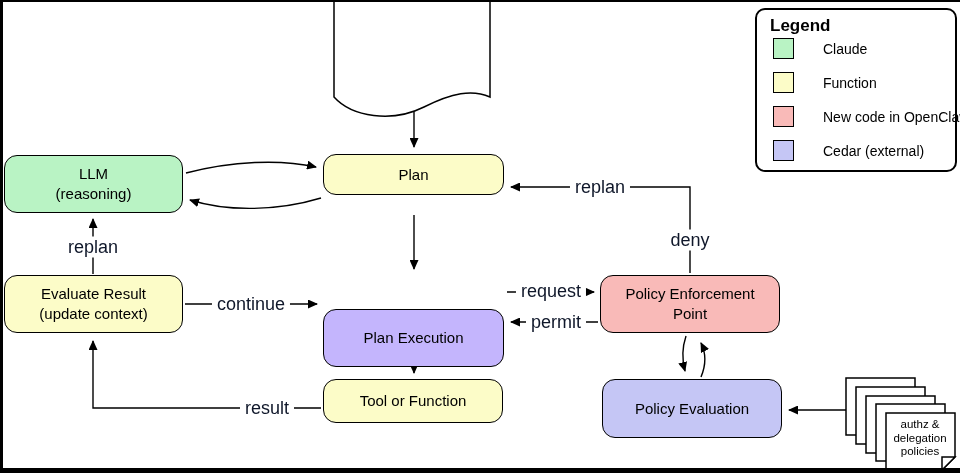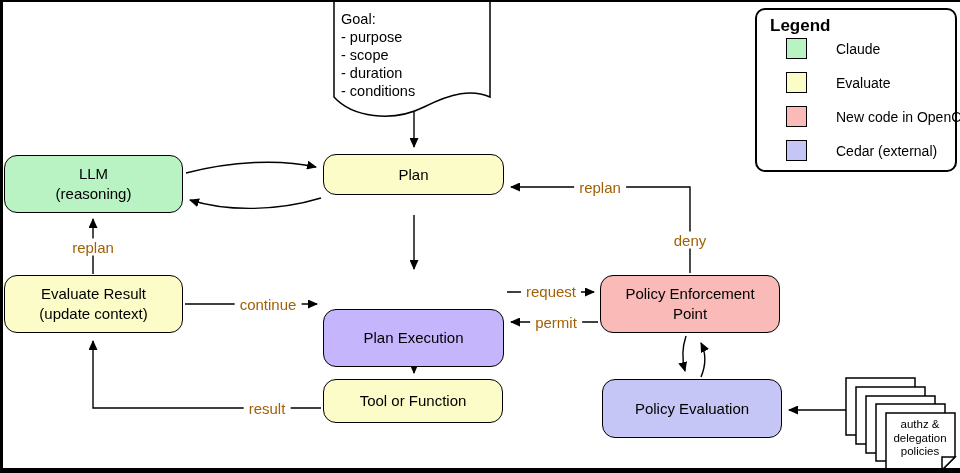--- a/index.html
+++ b/index.html
@@ -10,26 +10,26 @@
   .frame.left{left:0;top:0;width:3px;height:473px;}
   .frame.bottom{left:0;top:468px;width:960px;height:5px;}
   .node{position:absolute;border:1.5px solid #000;border-radius:13px;display:flex;align-items:center;justify-content:center;text-align:center;font-size:15px;line-height:20px;color:#000;white-space:pre-line;box-sizing:border-box;}
   #node-llm{left:4px;top:155px;width:179px;height:58px;}
   #node-plan{left:323px;top:154px;width:181px;height:41px;}
   #node-evaluate{left:4px;top:275px;width:179px;height:58px;}
   #node-planexec{left:323px;top:275px;width:181px;height:58px;}
   #node-pep{left:600px;top:275px;width:180px;height:58px;}
   #node-tool{left:323px;top:379px;width:180px;height:44px;}
   #node-policyeval{left:602px;top:379px;width:180px;height:59px;}
-  .elabel{position:absolute;transform:translate(-50%,-50%);background:#ffffff;padding:0 5px;font-size:15px;color:#a16207;white-space:nowrap;}
+  .elabel{position:absolute;transform:translate(-50%,-50%);background:#ffffff;padding:0 5px;font-size:18px;color:#0f172a;white-space:nowrap;}
   .doc-text{position:absolute;left:341px;top:10px;width:145px;font-size:14.5px;line-height:18px;color:#000;white-space:pre-line;text-align:left;}
   .paper-text{position:absolute;left:887px;top:418px;width:66px;font-size:11.5px;line-height:13.5px;color:#000;white-space:pre-line;text-align:center;}
   .legend{position:absolute;left:755px;top:8px;width:202px;height:164px;border:2px solid #000;border-radius:10px;background:#fff;box-sizing:border-box;}
   .legend-title{position:absolute;left:13px;top:6px;font-size:17px;font-weight:bold;color:#000;}
-  .legend-row{position:absolute;left:29px;height:21px;display:flex;align-items:center;}
+  .legend-row{position:absolute;left:16px;height:21px;display:flex;align-items:center;}
   .legend-row .swatch{width:21px;height:21px;border:1px solid #000;box-sizing:border-box;flex:none;}
   .legend-row .llabel{margin-left:29px;font-size:14px;color:#000;white-space:nowrap;}
   .r0{top:28px;} .r1{top:62px;} .r2{top:96px;} .r3{top:130px;}
   svg .edge{fill:none;stroke:#000;stroke-width:1.4;}
   svg .shape{fill:#ffffff;stroke:#000;stroke-width:1.5;}
 </style>
 </head>
 <body>
 
 <div class="canvas">
@@ -65,58 +65,53 @@
     <path class="edge" marker-end="url(#arw)" d="M690,273 L690,187 L511,187"></path>
     <path class="edge" marker-end="url(#arw)" d="M686,336 C682,348 682,360 685,371"></path>
     <path class="edge" marker-end="url(#arw)" d="M701,377 C706,365 706,353 701,343"></path>
     <path class="edge" marker-end="url(#arw)" d="M846,410 L789,410"></path>
   </svg>
 
   <div class="frame top"></div>
   <div class="frame left"></div>
   <div class="frame bottom"></div>
 
-  <div class="doc-text">Goal:
-- purpose
-- scope
-- duration
-- conditions</div>
 
   <div class="node" id="node-llm" style="background: rgb(185, 243, 196);">LLM
 (reasoning)</div>
   <div class="node" id="node-plan" style="background: rgb(252, 252, 200);">Plan</div>
   <div class="node" id="node-evaluate" style="background: rgb(252, 252, 200);">Evaluate Result
 (update context)</div>
   <div class="node" id="node-planexec" style="background: #c4b5fd; margin-top: 34px;">Plan Execution</div>
   <div class="node" id="node-pep" style="background: rgb(249, 186, 184);">Policy Enforcement
 Point</div>
   <div class="node" id="node-tool" style="background: rgb(252, 252, 200);">Tool or Function</div>
   <div class="node" id="node-policyeval" style="background: rgb(197, 198, 245);">Policy Evaluation</div>
 
   <div class="elabel" style="left:93px;top:247px;">replan</div>
-  <div class="elabel" style="left:268px;top:304px;">continue</div>
+  <div class="elabel" style="left:251px;top:304px;">continue</div>
   <div class="elabel" style="left:551px;top:291px;">request</div>
   <div class="elabel" style="left:556px;top:322px;">permit</div>
   <div class="elabel" style="left:219px;top:408px;margin-left:48px;">result</div>
   <div class="elabel" style="left:690px;top:240px;">deny</div>
   <div class="elabel" style="left:600px;top:187px;">replan</div>
 
   <div class="paper-text">authz &amp;
 delegation
 policies</div>
 
   <div class="legend">
     <div class="legend-title">Legend</div>
     <div class="legend-row r0">
       <span class="swatch" style="background: rgb(185, 243, 196);"></span>
       <span class="llabel">Claude</span>
     </div>
     <div class="legend-row r1">
       <span class="swatch" style="background: rgb(252, 252, 200);"></span>
-      <span class="llabel">Evaluate</span>
+      <span class="llabel">Function</span>
     </div>
     <div class="legend-row r2">
       <span class="swatch" style="background: rgb(249, 186, 184);"></span>
       <span class="llabel">New code in OpenClaw</span>
     </div>
     <div class="legend-row r3">
       <span class="swatch" style="background: rgb(197, 198, 245);"></span>
       <span class="llabel">Cedar (external)</span>
     </div>
   </div>

